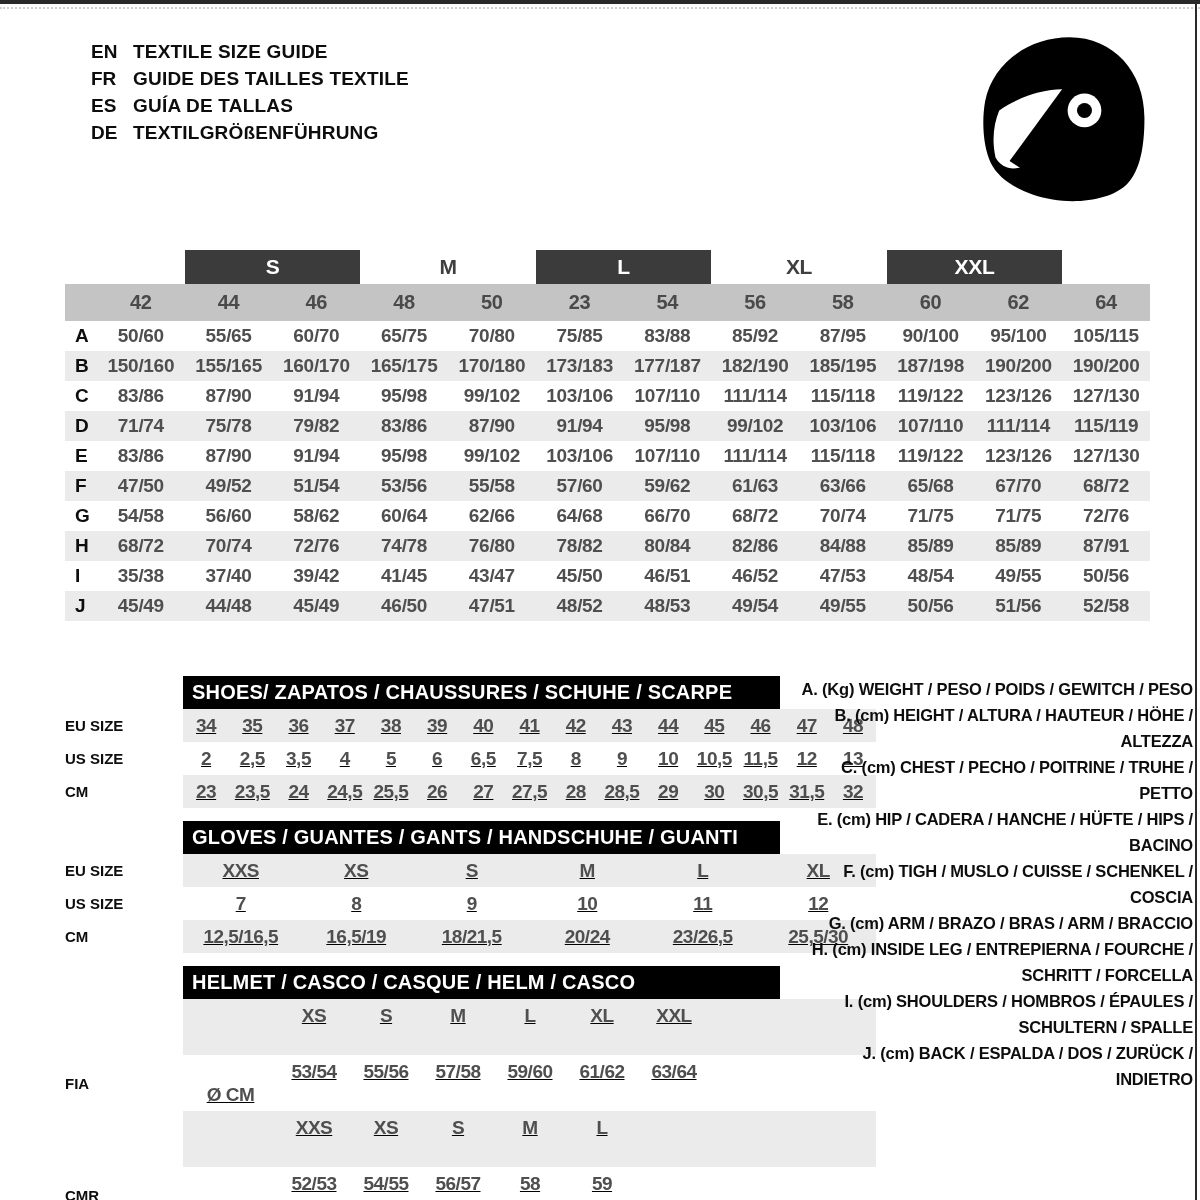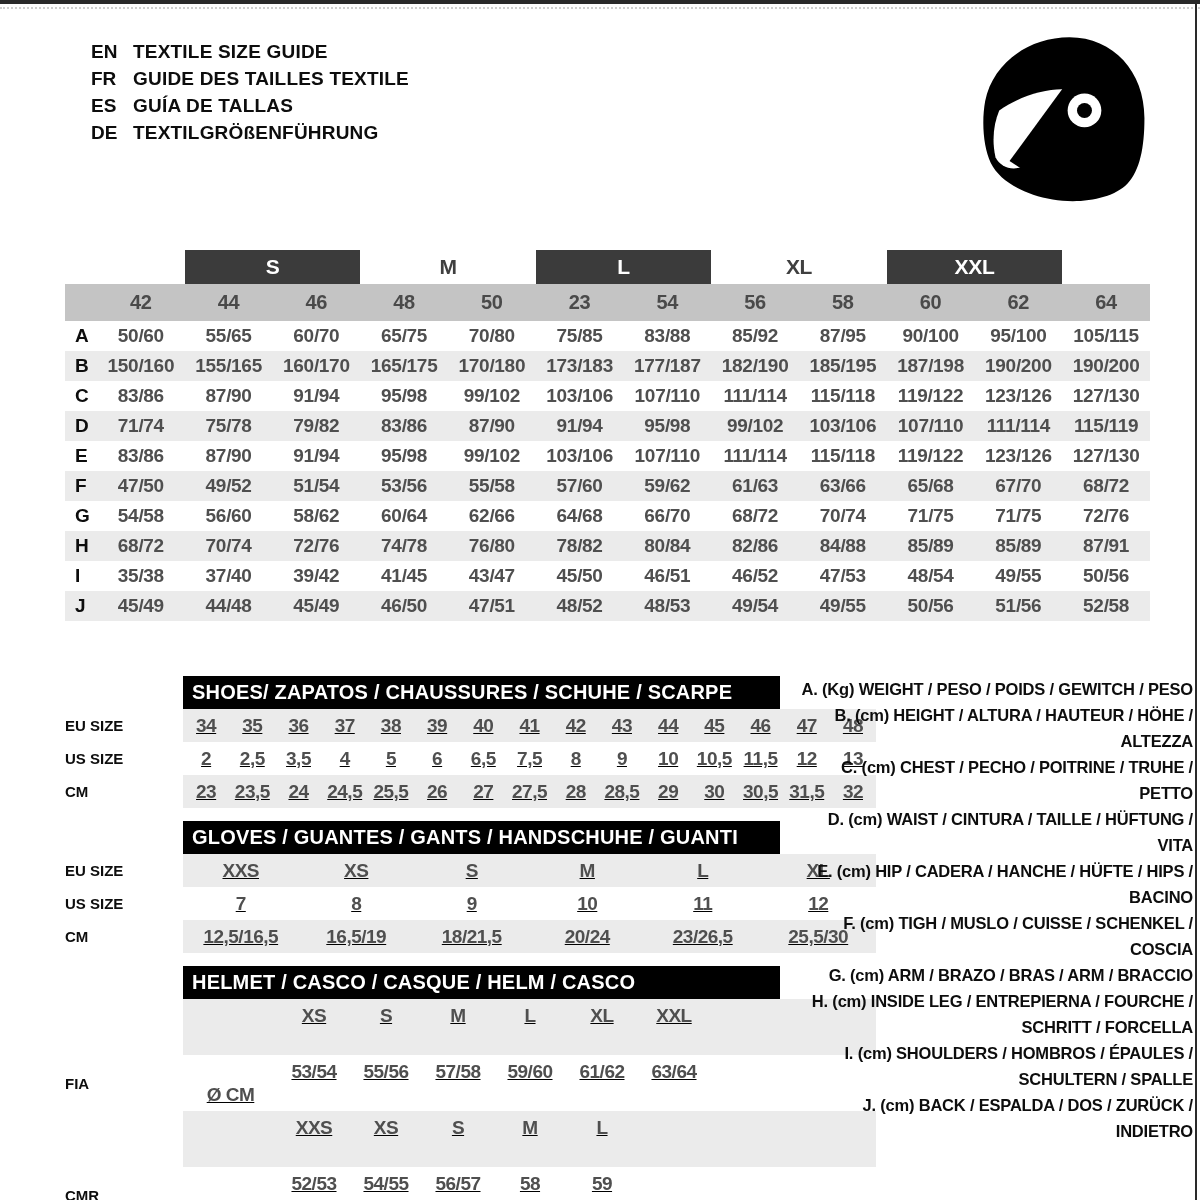--- a/index.html
+++ b/index.html
@@ -481,21 +481,20 @@
             <span class="cell-fill"></span>
           </div>
         </div>
       </div>
   </div>
 
   <div class="legend" id="legend-list">
       <div class="legend-item">A. (Kg) WEIGHT / PESO / POIDS / GEWITCH / PESO</div>
       <div class="legend-item">B. (cm) HEIGHT / ALTURA / HAUTEUR / HÖHE / ALTEZZA</div>
       <div class="legend-item">C. (cm) CHEST / PECHO / POITRINE / TRUHE / PETTO</div>
-      <div class="legend-item">D. (cm) WAIST / CINTURA / TAILLE / HÜFTUNG / VITA</div>
       <div class="legend-item">E. (cm) HIP / CADERA / HANCHE / HÜFTE / HIPS / BACINO</div>
       <div class="legend-item">F. (cm) TIGH / MUSLO / CUISSE / SCHENKEL / COSCIA</div>
       <div class="legend-item">G. (cm) ARM / BRAZO / BRAS / ARM / BRACCIO</div>
       <div class="legend-item">H. (cm) INSIDE LEG / ENTREPIERNA / FOURCHE / SCHRITT / FORCELLA</div>
       <div class="legend-item">I. (cm) SHOULDERS / HOMBROS / ÉPAULES / SCHULTERN / SPALLE</div>
       <div class="legend-item">J. (cm) BACK / ESPALDA / DOS / ZURÜCK / INDIETRO</div>
     </div>
 </div>
 
 </body></html>

